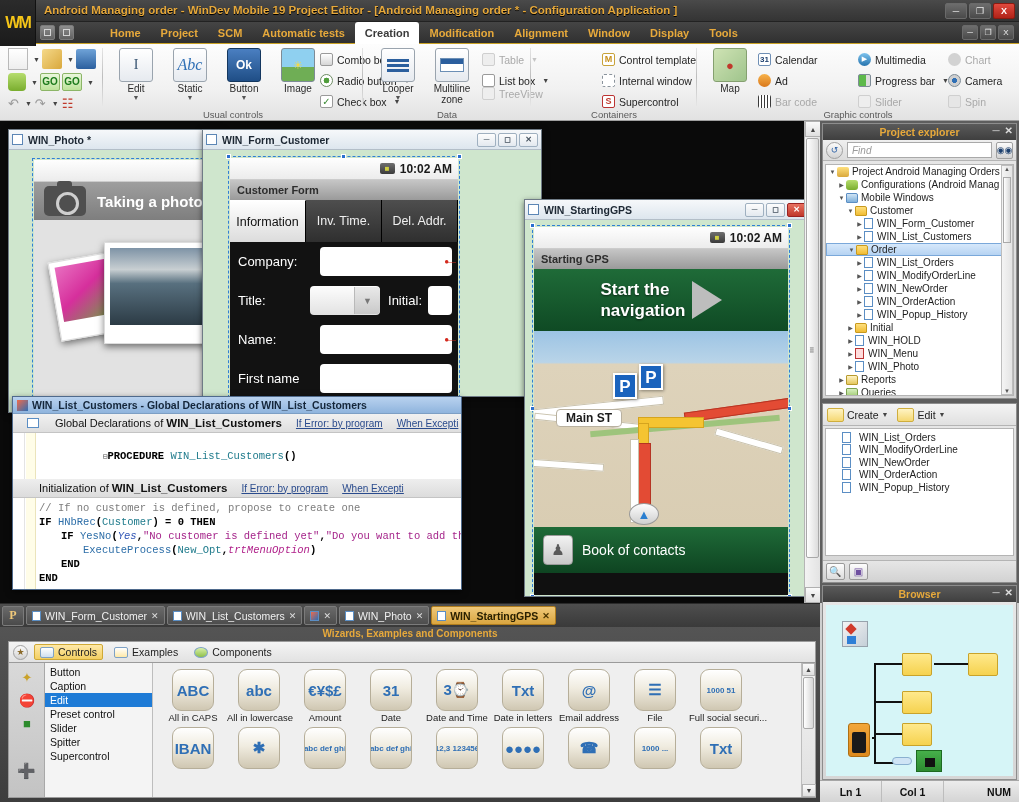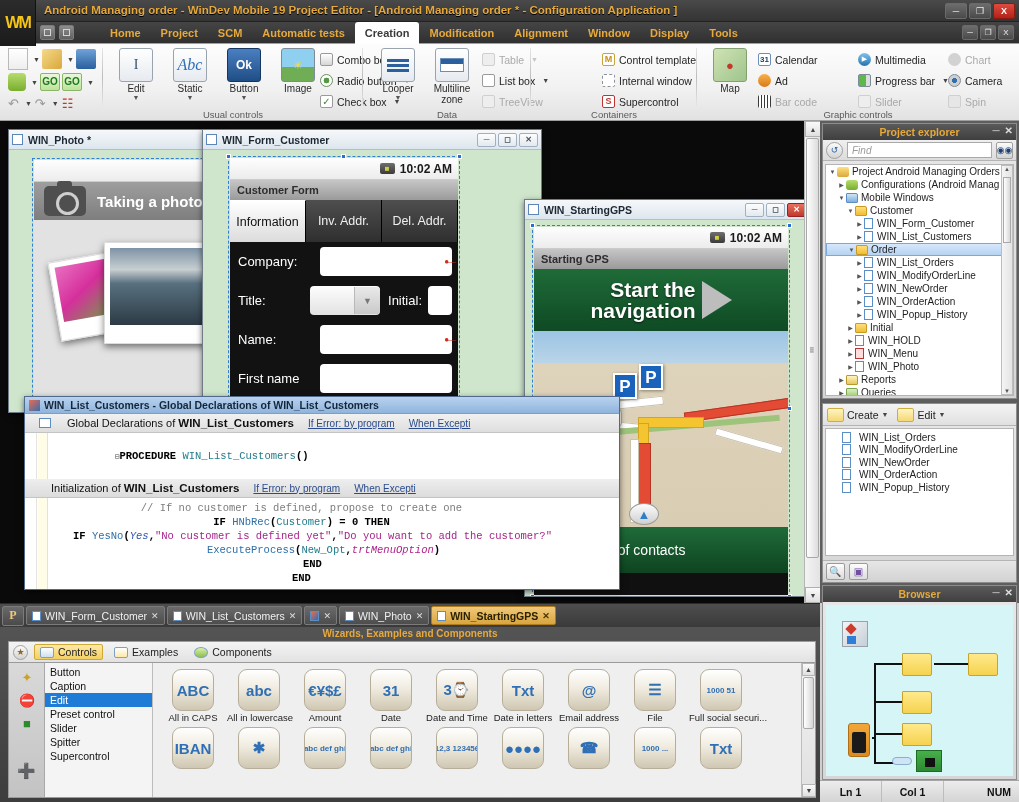--- a/index.html
+++ b/index.html
@@ -185,22 +185,22 @@
             font-size:9px; color:#777; }
   .anchor { position:absolute; color:#d42a1e; font-size:8px; line-height:6px;
             letter-spacing:-1px; }
 
   
   .gps-banner {
     height:62px; background:linear-gradient(to bottom,#1f6b38 0%,#0f4a24 100%);
     display:flex; align-items:center; justify-content:center; gap:6px;
     padding:0 6px;
   }
-  .gps-banner .t { color:#fff; font-size:21px; font-weight:bold;
-    line-height:21px; text-align:right; text-shadow:0 1px 2px rgba(0,0,0,.6); }
+  .gps-banner .t { color:#fff; font-size:17px; font-weight:bold;
+    line-height:21px; text-align:left; text-shadow:0 1px 2px rgba(0,0,0,.6); }
   .gps-play { width:0; height:0; border-left:30px solid #bdbdbd;
      border-top:19px solid transparent; border-bottom:19px solid transparent; }
   .gps-map { position:relative; height:196px; overflow:hidden;
              background:linear-gradient(to bottom,#9cc4e4 0%,#b9d4e8 16%,#ded3bb 17%,#d9cdb3 100%); }
   .road { position:absolute; background:#fff; border:1px solid #c9c2ad; }
   .gps-foot { height:46px; background:linear-gradient(to bottom,#1f6b38,#0e4421);
      display:flex; align-items:center; gap:9px; padding-left:9px; }
   .gps-foot .lbl { color:#fff; font-size:14px; }
   .contact-ic { width:30px; height:30px; border-radius:4px;
      background:linear-gradient(to bottom,#f2f2f2,#c8c8c8);
@@ -512,21 +512,21 @@
       <div class="smallrow dim" style="left:116px;top:7px;">
         <span class="mini" style="background:#eee;border:1px solid #cfcfcf;"></span>
         <span>Table</span>
         <span class="caret" style="color:#c5c5c5;">▼</span>
       </div>
       <div class="smallrow" style="left:116px;top:28px;">
         <span class="mini" style="background:#fff;border:1px solid #9a9a9a;"></span>
         <span>List box</span>
         <span class="caret">▼</span>
       </div>
-      <div class="smallrow dim" style="left:116px;top:49px;">
+      <div class="smallrow dim" style="left:116px;top:41px;">
         <span class="mini" style="background:#eee;border:1px solid #cfcfcf;"></span>
         <span>TreeView</span>
       </div>
       <div class="grp-label">Data</div>
     </div>
     <div class="rb-sep" style="left:530px;"></div>
 
     <div class="rb-group" style="left:534px;width:160px;">
       <div class="smallrow" style="left:68px;top:7px;">
         <span class="mini" style="background:#fff;border:1px solid #c8a33a;color:#c8901c;font-size:9px;text-align:center;line-height:11px;font-weight:bold;">M</span>
@@ -639,21 +639,21 @@
 
         </div>
         <div class="phone" style="left:27px;top:8px;width:228px;height:248px;background:#121212;">
           <div class="statusbar">
             <span class="sb-ic">■</span>
             <span class="sb-time">10:02 AM</span>
           </div>
           <div class="apphdr">Customer Form</div>
           <div class="tabstrip" id="customer-tabs">
               <div class="ftab sel">Information</div>
-              <div class="ftab">Inv. Addr.</div>
+              <div class="ftab">Inv. Time.</div>
               <div class="ftab">Del. Addr.</div>
             </div>
           <div>
             <div class="frow" style="position:relative;">
               <span class="flabel" style="width:76px;">Company:</span>
               <span class="finput"></span>
               <span class="anchor" style="right:3px;top:17px;">●—</span>
             </div>
             <div class="frow" style="position:relative;">
               <span class="flabel" style="width:76px;">Title:</span>
@@ -731,21 +731,21 @@
             <div style="position:absolute;left:95px;top:172px;width:30px;height:22px;border-radius:50%;background:linear-gradient(to bottom,#fdfdfd,#cfcfcf);border:1px solid #9a9a9a;display:flex;align-items:center;justify-content:center;color:#2b7fd0;font-size:13px;">▲</div>
           </div>
           <div class="gps-foot">
             <span class="contact-ic">♟</span>
             <span class="lbl">Book of contacts</span>
           </div>
         </div>
       </div>
     </div>
 
-    <div class="mdi" style="left:24px;top:275px;width:596px;height:194px;border-color:#4f6a8c;text-align:center;">
+    <div class="mdi" style="left:12px;top:275px;width:450px;height:194px;border-color:#4f6a8c;">
       <div class="code-title">
         <span style="width:11px;height:11px;margin-right:4px;background:linear-gradient(135deg,#ef6a4b,#2f6fb5);display:inline-block;"></span>
         <span>WIN_List_Customers - Global Declarations of WIN_List_Customers</span>
       </div>
       <div class="code-area">
         <div class="proc-bar">
           <span style="width:12px;height:10px;border:1px solid #5b8ec4;background:#fff;display:inline-block;margin-right:2px;"></span>
           <span><span>Global Declarations of </span><b>WIN_List_Customers</b></span>
           <span class="proc-link">If Error: by program</span>
           <span class="proc-link">When Excepti</span>

